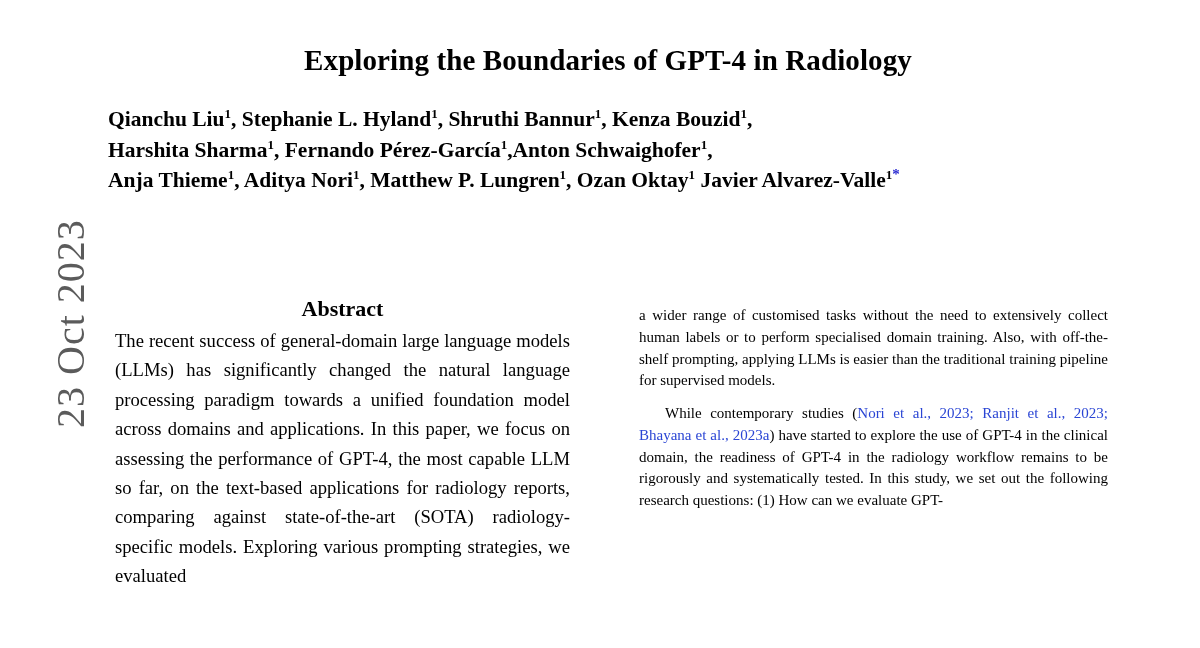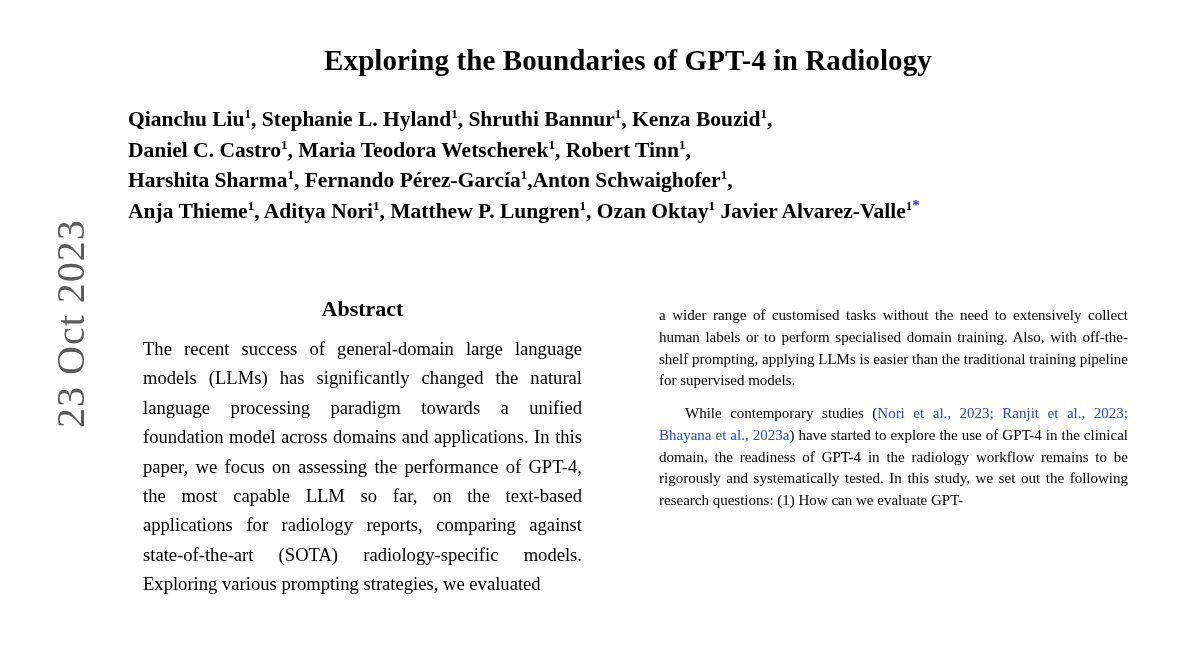--- a/index.html
+++ b/index.html
@@ -38,21 +38,21 @@
     transform: rotate(-90deg);
     transform-origin: center center;
     font-family: "Liberation Serif", serif;
     font-size: 40px;
     color: #5b5b5b;
     letter-spacing: 1px;
     white-space: nowrap;
   }
   .content {
     position: absolute;
-    left: 128px;
+    left: 108px;
     top: 0;
     width: 1000px;
     height: 648px;
   }
   .title {
     margin-top: 44px;
     text-align: center;
     font-size: 29px;
     font-weight: bold;
     letter-spacing: 0.1px;
@@ -107,21 +107,21 @@
     font-weight: bold;
   }
   .abs-body {
     font-size: 18.6px;
     line-height: 1.58;
     text-align: justify;
     text-justify: inter-word;
     padding: 0 3px;
   }
   .abs-body p {
-    margin: 12px;
+    margin: 4px;
   }
   .right-col {
     padding-top: 9px;
   }
   .body-par {
     font-size: 15px;
     line-height: 1.45;
     text-align: justify;
     text-justify: inter-word;
     margin: 0;
@@ -142,21 +142,20 @@
   <div class="side-stamp">
     <div class="stamp-text">23 Oct 2023</div>
   </div>
 
   <div class="content">
 
     <div class="title">Exploring the Boundaries of GPT-4 in Radiology</div>
 
     <div class="authors">
       <div>Qianchu Liu<sup>1</sup>, Stephanie L. Hyland<sup>1</sup>, Shruthi Bannur<sup>1</sup>, Kenza Bouzid<sup>1</sup>,</div>
-      <div>Daniel C. Castro<sup>1</sup>, Maria Teodora Wetscherek<sup>1</sup>, Robert Tinn<sup>1</sup>,</div>
       <div>Harshita Sharma<sup>1</sup>, Fernando Pérez-García<sup>1</sup>,Anton Schwaighofer<sup>1</sup>,</div>
       <div>Anja Thieme<sup>1</sup>, Aditya Nori<sup>1</sup>, Matthew P. Lungren<sup>1</sup>, Ozan Oktay<sup>1</sup> Javier Alvarez-Valle<sup>1</sup><span class="author-star">*</span></div>
     </div>
 
 
     <div class="columns">
 
       <div class="col">
         <div class="abstract-head">Abstract</div>
         <div class="abs-body">

